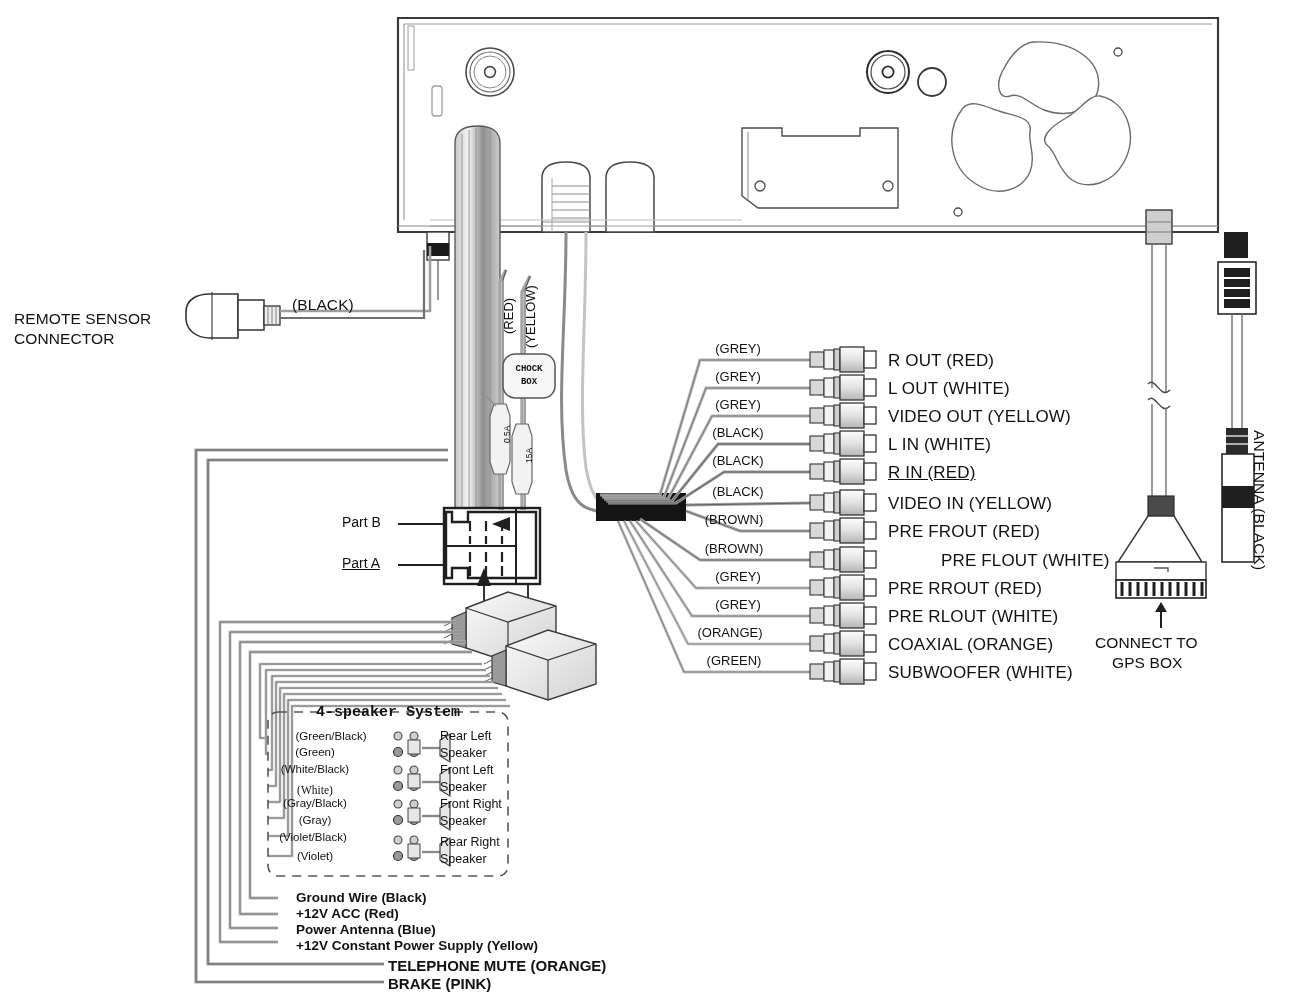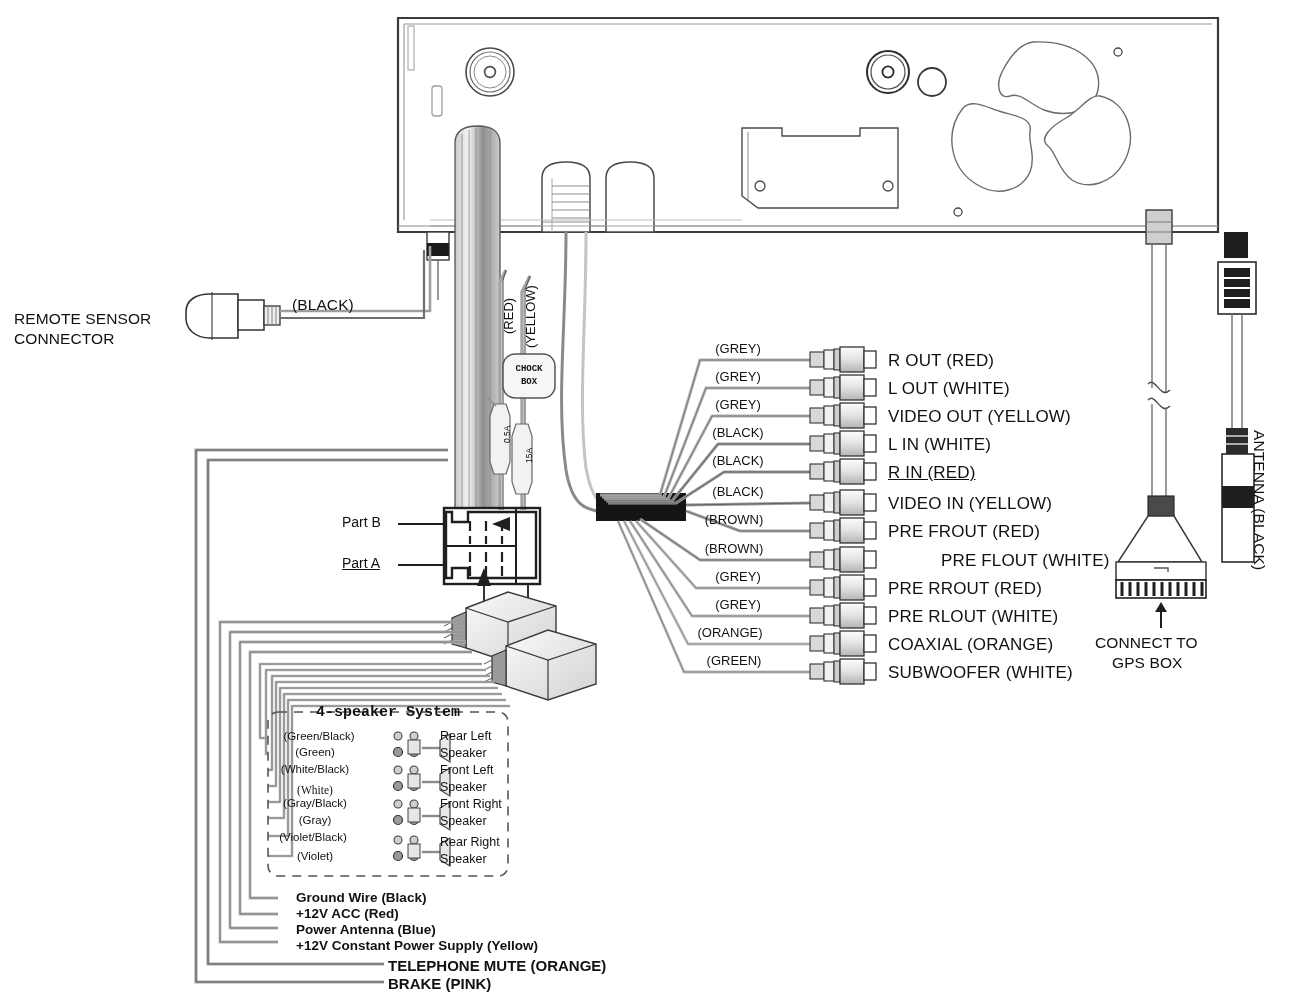--- a/index.html
+++ b/index.html
@@ -551,21 +551,21 @@
   <div class="lbl lbl-rca" style="left:888px;top:635px;">COAXIAL (ORANGE)</div>
   <div class="lbl lbl-rca" style="left:888px;top:663px;">SUBWOOFER (WHITE)</div>
 
   <div class="lbl lbl-cap" style="left:1095px;top:634px;">CONNECT TO</div>
   <div class="lbl lbl-cap" style="left:1112px;top:654px;">GPS BOX</div>
 
   <div class="lbl lbl-cap rot90cw" style="left:1268px;top:430px;">ANTENNA (BLACK)</div>
 
   <div class="lbl lbl-boldbig center" style="left:268px;top:705px;width:240px;">4-speaker System</div>
 
-  <div class="lbl lbl-spk right" style="left:272px;top:730px;width:94px;">(Green/Black)</div>
+  <div class="lbl lbl-spk right" style="left:284px;top:730px;width:94px;">(Green/Black)</div>
   <div class="lbl lbl-spk right" style="left:268px;top:746px;width:94px;">(Green)</div>
   <div class="lbl lbl-spk right" style="left:268px;top:763px;width:94px;">(White/Black)</div>
   <div class="lbl lbl-spk right" style="left:268px;top:784px;width:94px;font-family:Liberation Serif, serif;">(White)</div>
   <div class="lbl lbl-spk right" style="left:268px;top:797px;width:94px;">(Gray/Black)</div>
   <div class="lbl lbl-spk right" style="left:268px;top:814px;width:94px;">(Gray)</div>
   <div class="lbl lbl-spk right" style="left:264px;top:831px;width:98px;">(Violet/Black)</div>
   <div class="lbl lbl-spk right" style="left:268px;top:850px;width:94px;">(Violet)</div>
 
   <div class="lbl lbl-spkname" style="left:440px;top:729px;">Rear Left</div>
   <div class="lbl lbl-spkname" style="left:440px;top:746px;">Speaker</div>

